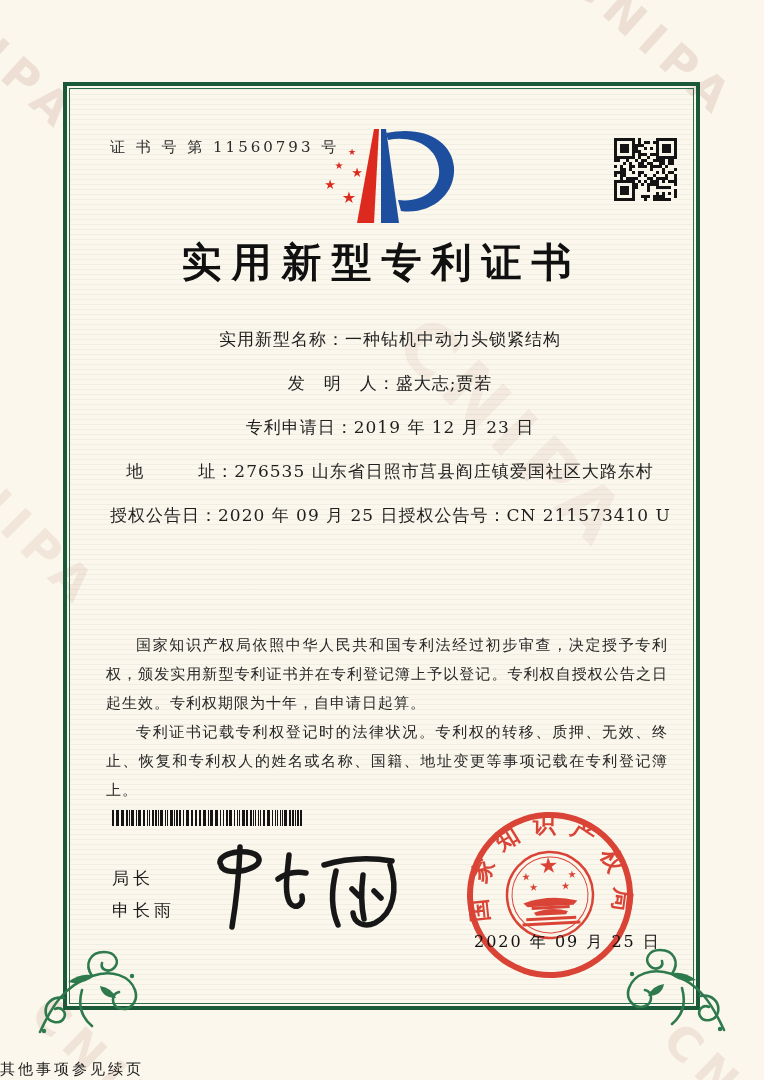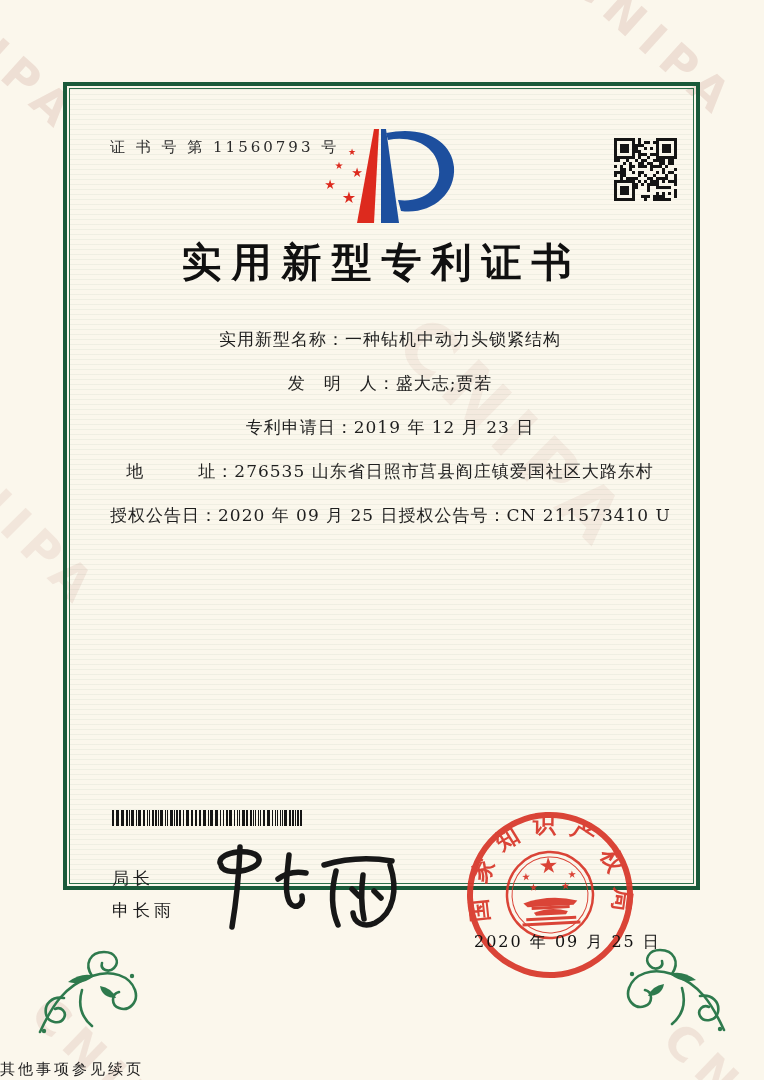--- a/index.html
+++ b/index.html
@@ -4,21 +4,21 @@
 <style>
   html,body{margin:0;padding:0;}
   body{width:764px;height:1080px;background:#fbf7ec;font-family:"DejaVu Serif","Liberation Serif",serif;color:#1f1f1f;}
   .page{position:relative;width:764px;height:1080px;overflow:hidden;background:#fbf7ec;}
 
   
   .wm{position:absolute;color:rgba(199,156,143,0.26);font-family:"DejaVu Sans","Liberation Sans",sans-serif;
       font-weight:bold;letter-spacing:10px;transform-origin:left top;pointer-events:none;white-space:nowrap;}
 
   
-  .frame{position:absolute;left:63px;top:82px;width:637px;height:808px;box-sizing:border-box;
+  .frame{position:absolute;left:63px;top:82px;width:637px;height:928px;box-sizing:border-box;
          border:4px solid #1a5a3a;}
   .frame-inner{position:absolute;inset:2px;border:1px solid #2c6e4a;
          background:repeating-linear-gradient(180deg, rgba(34,96,62,0.055) 0 1px, rgba(0,0,0,0) 1px 5px);}
 
   .cert-no{position:absolute;left:40px;top:49px;font-size:15px;letter-spacing:3px;color:#2a2a2a;}
 
   .logo{position:absolute;left:232px;top:34px;width:170px;height:105px;}
   .qr{position:absolute;left:544px;top:49px;width:63px;height:63px;}
 
   .title{position:absolute;left:0;top:146px;width:100%;text-align:center;
@@ -327,20 +327,24 @@
           <span>专利申请日：</span><span>2019 年 12 月 23 日</span>
         </div>
         <div class="field-row">
           <span>地　　　址：</span><span>276535 山东省日照市莒县阎庄镇爱国社区大路东村</span>
         </div>
         <div class="field-row">
           <span>授权公告日：</span><span>2020 年 09 月 25 日</span><span class="pair2">授权公告号：</span><span>CN 211573410 U</span>
         </div>
       </div>
 
+      <div class="paras">
+        <p>国家知识产权局依照中华人民共和国专利法经过初步审查，决定授予专利权，颁发实用新型专利证书并在专利登记簿上予以登记。专利权自授权公告之日起生效。专利权期限为十年，自申请日起算。</p>
+        <p>专利证书记载专利权登记时的法律状况。专利权的转移、质押、无效、终止、恢复和专利权人的姓名或名称、国籍、地址变更等事项记载在专利登记簿上。</p>
+      </div>
 
       <svg class="barcode" id="barcode-svg" viewBox="0 0 196 16" preserveAspectRatio="none">
           <rect x="0" y="0" width="2" height="16" fill="#151515"></rect>
           <rect x="4" y="0" width="3" height="16" fill="#151515"></rect>
           <rect x="9" y="0" width="3" height="16" fill="#151515"></rect>
           <rect x="14" y="0" width="2" height="16" fill="#151515"></rect>
           <rect x="17" y="0" width="1" height="16" fill="#151515"></rect>
           <rect x="19" y="0" width="3" height="16" fill="#151515"></rect>
           <rect x="24" y="0" width="1" height="16" fill="#151515"></rect>
           <rect x="26" y="0" width="3" height="16" fill="#151515"></rect>

